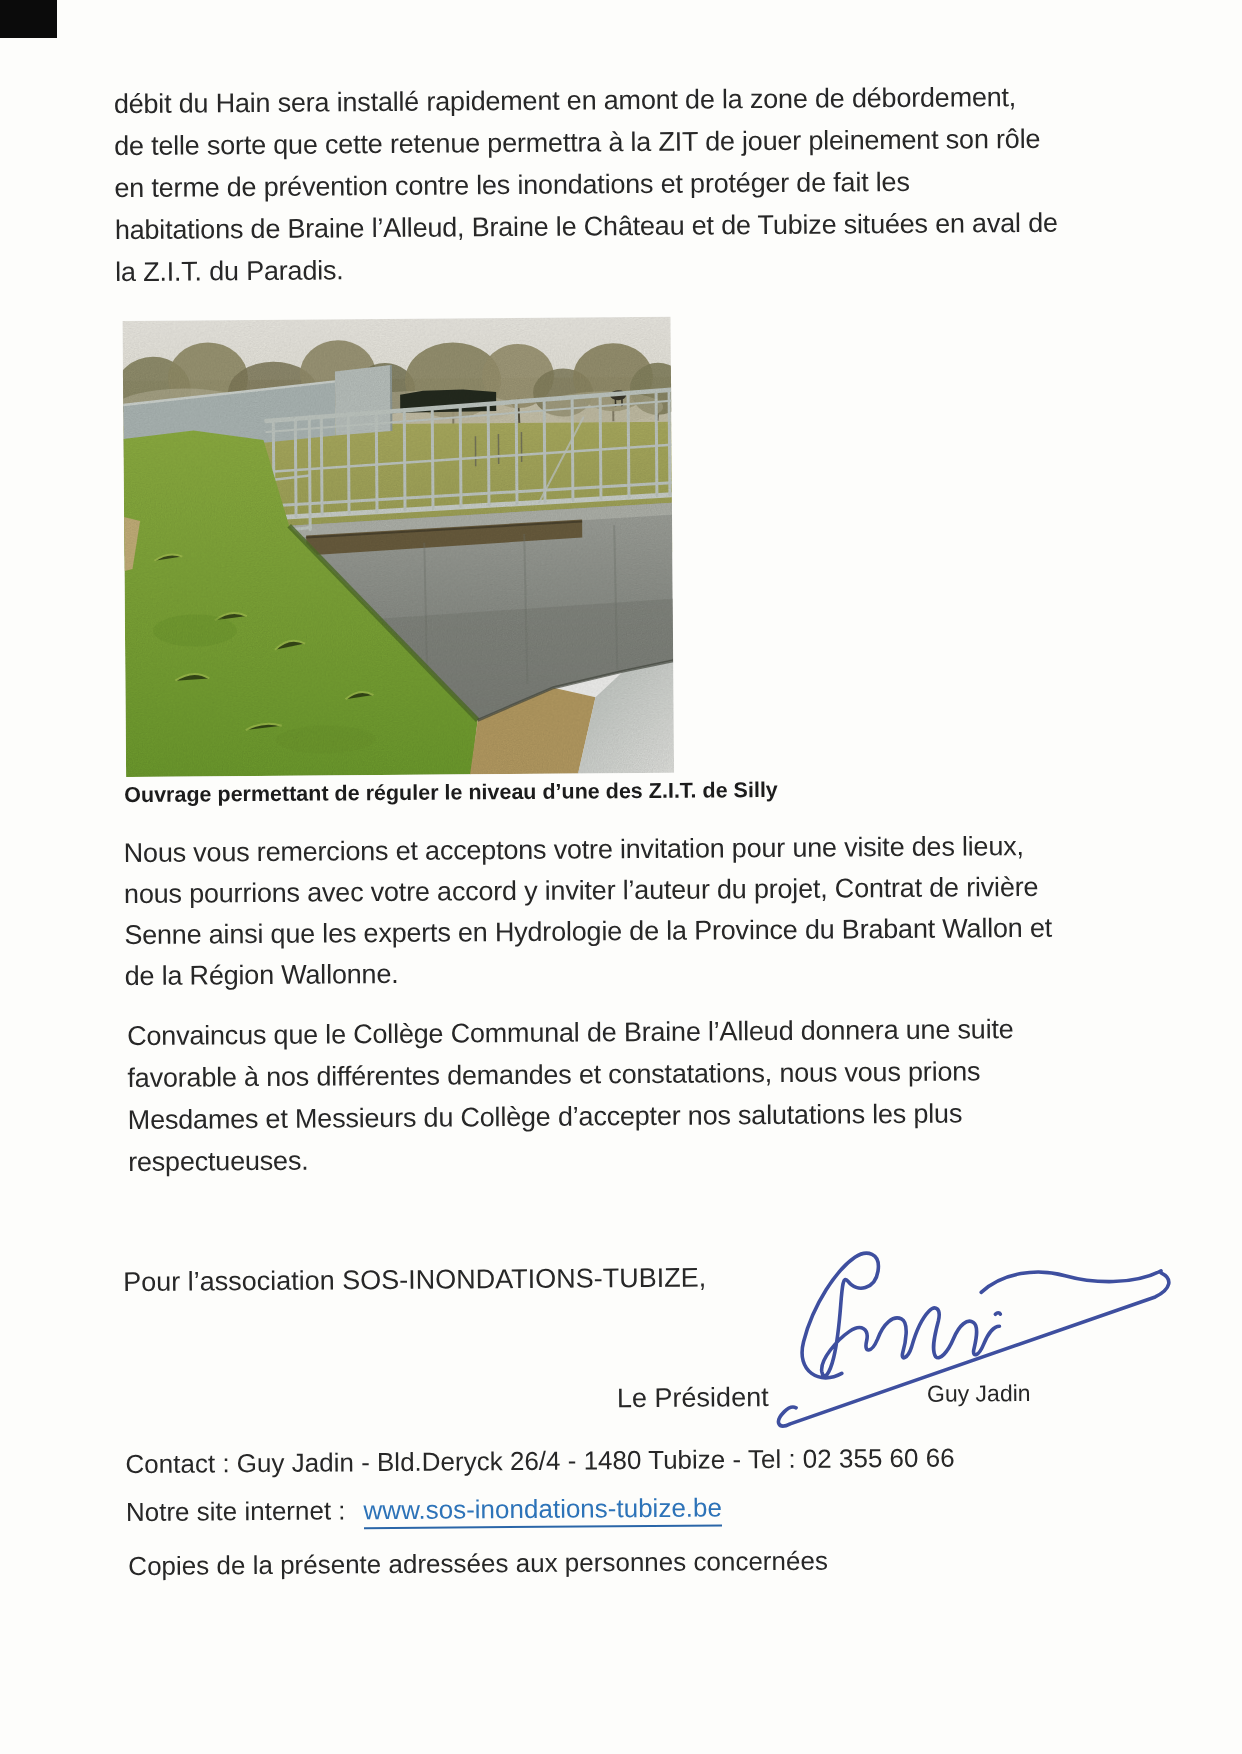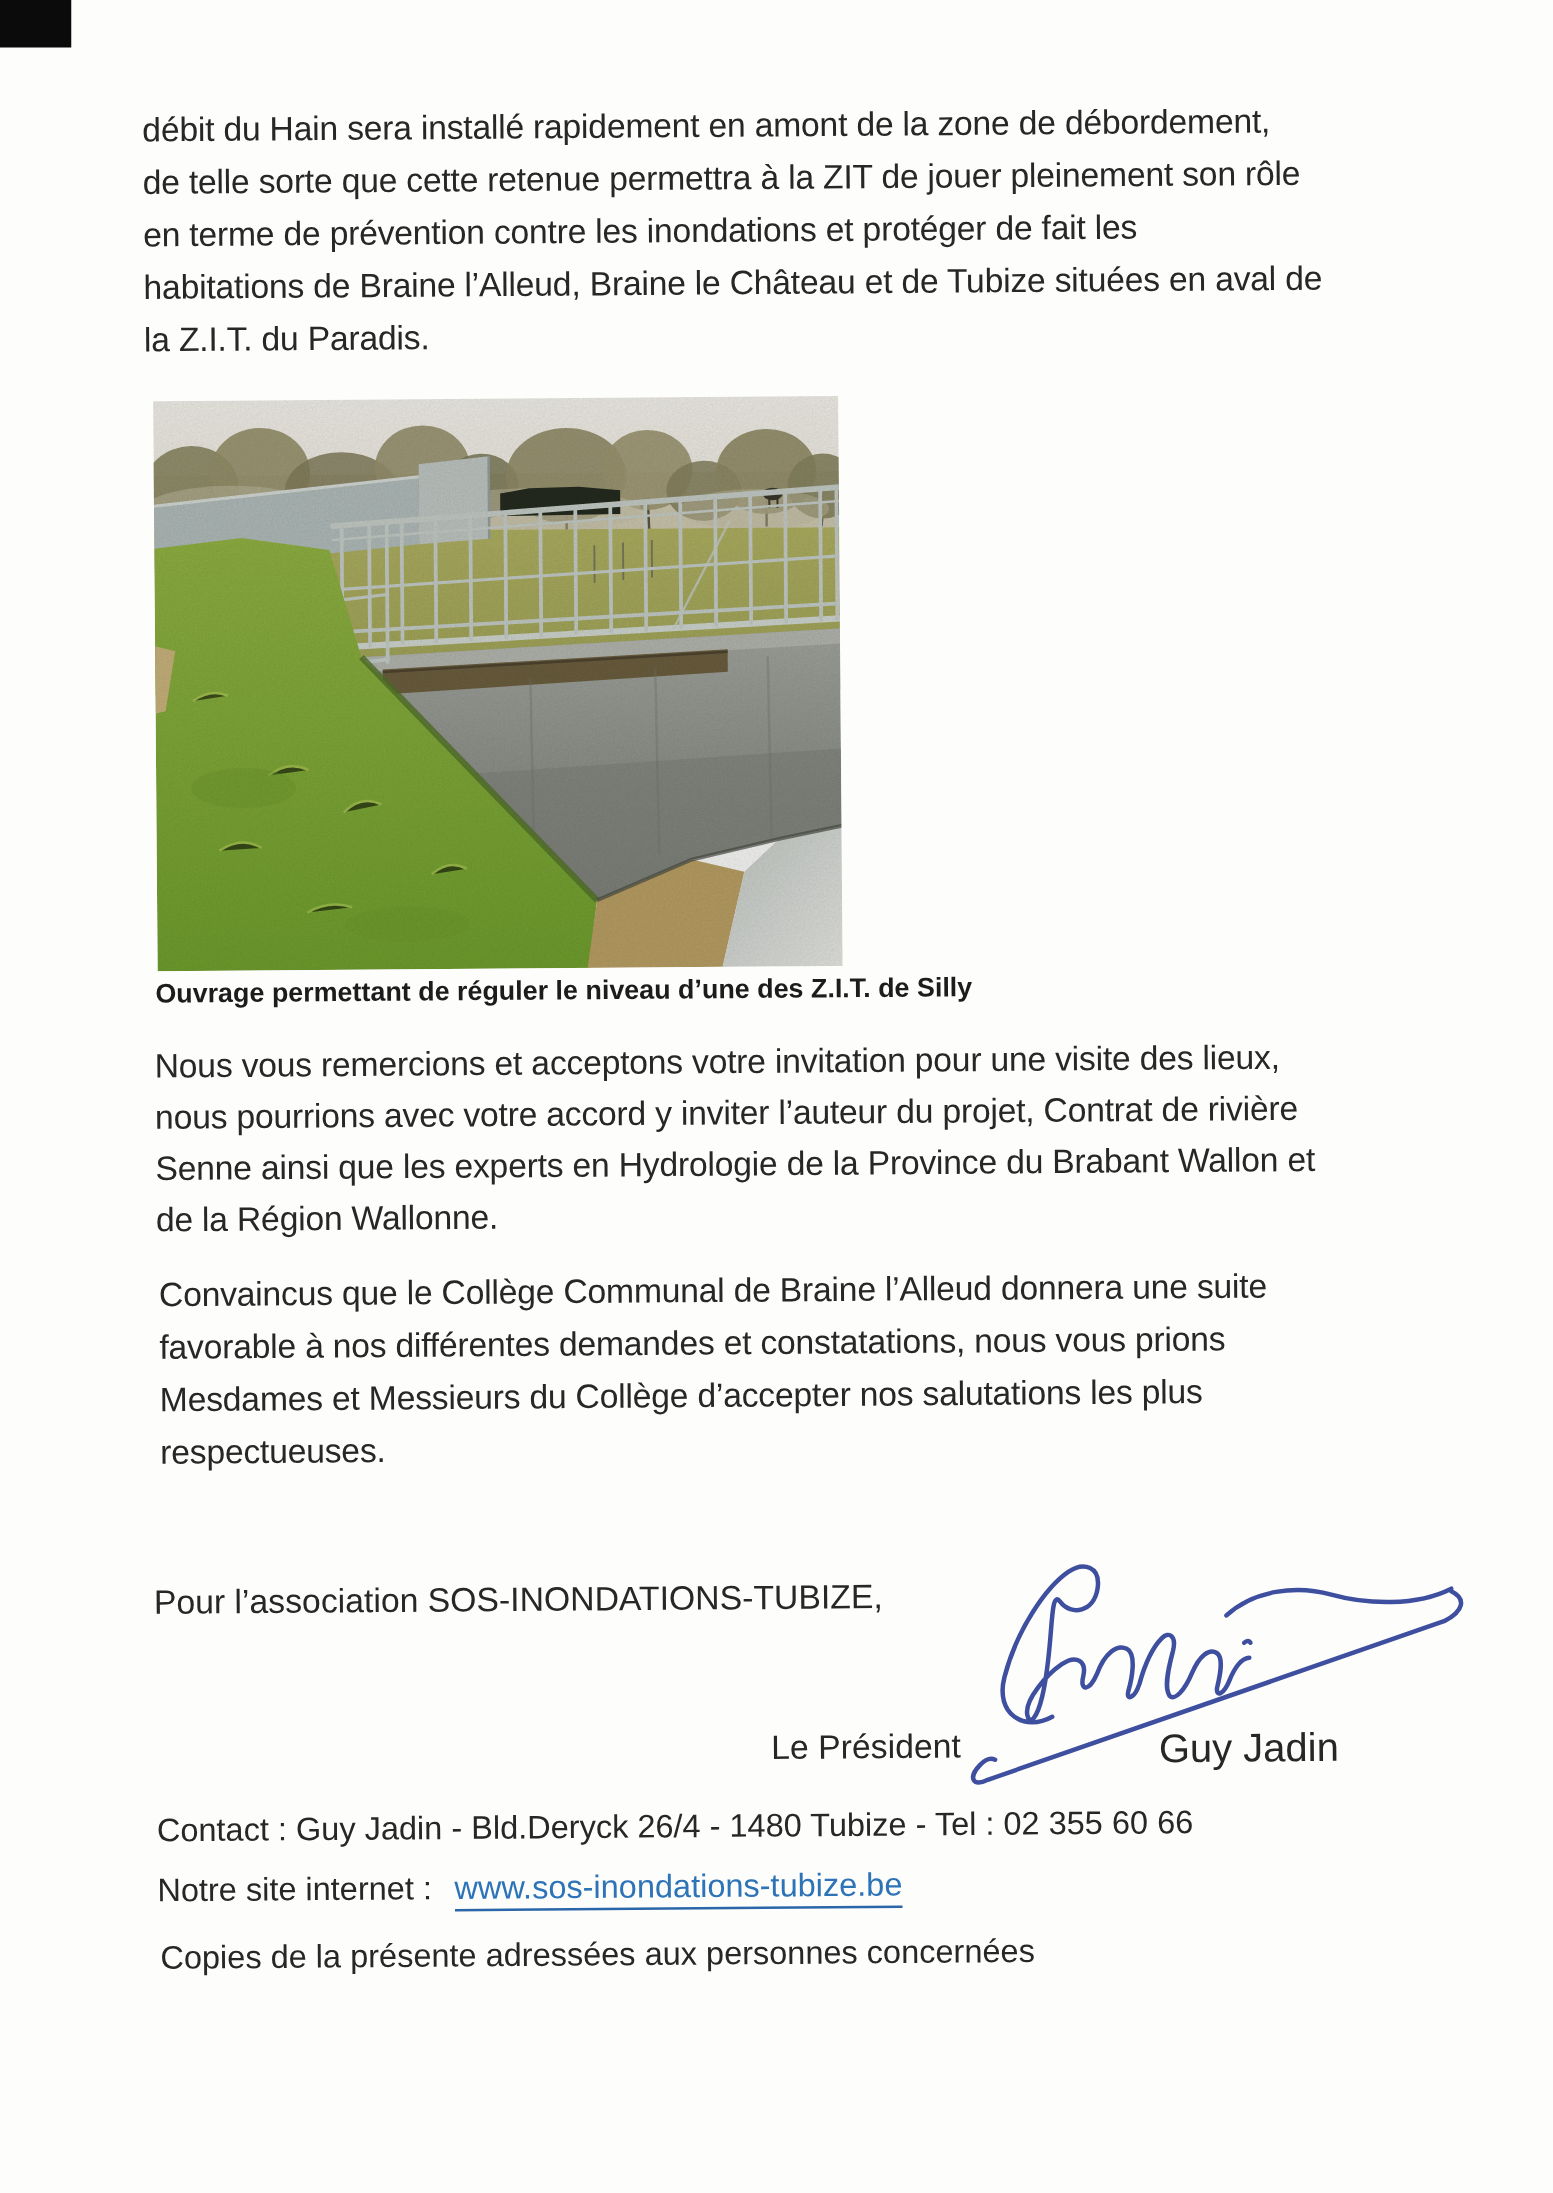--- a/index.html
+++ b/index.html
@@ -27,21 +27,21 @@
   .p2{left:117px;top:834px;line-height:41px;}
   .p3{left:119px;top:1016px;line-height:42px;}
   .photo{position:absolute;left:120px;top:322px;width:548px;height:456px;display:block;}
   .caption{
     position:absolute;left:118px;top:784px;
     font-size:21.5px;font-weight:bold;color:#1c1c1c;letter-spacing:0;
   }
   .assoc{position:absolute;left:113px;top:1268px;font-size:27px;color:#272727;white-space:pre;}
   .signature{position:absolute;left:735px;top:1238px;width:440px;height:210px;}
   .sig-role{position:absolute;left:606px;top:1388px;font-size:27px;color:#272727;}
-  .sig-name{position:absolute;left:916px;top:1388px;font-size:32px;color:#272727;}
+  .sig-name{position:absolute;left:916px;top:1388px;font-size:23px;color:#272727;}
   .contact-line{position:absolute;left:114px;top:1450px;font-size:26px;color:#272727;white-space:pre;}
   .site-row{position:absolute;left:114px;top:1498px;font-size:26px;color:#272727;display:flex;gap:18px;align-items:baseline;}
   .site-link{
     color:#2d73b8;text-decoration:none;cursor:pointer;
     border-bottom:2.5px solid #2a66a8;padding-bottom:1px;font-size:26px;
   }
   .copies-line{position:absolute;left:116px;top:1552px;font-size:26px;color:#272727;white-space:pre;}
 </style>
 </head>
 <body>

